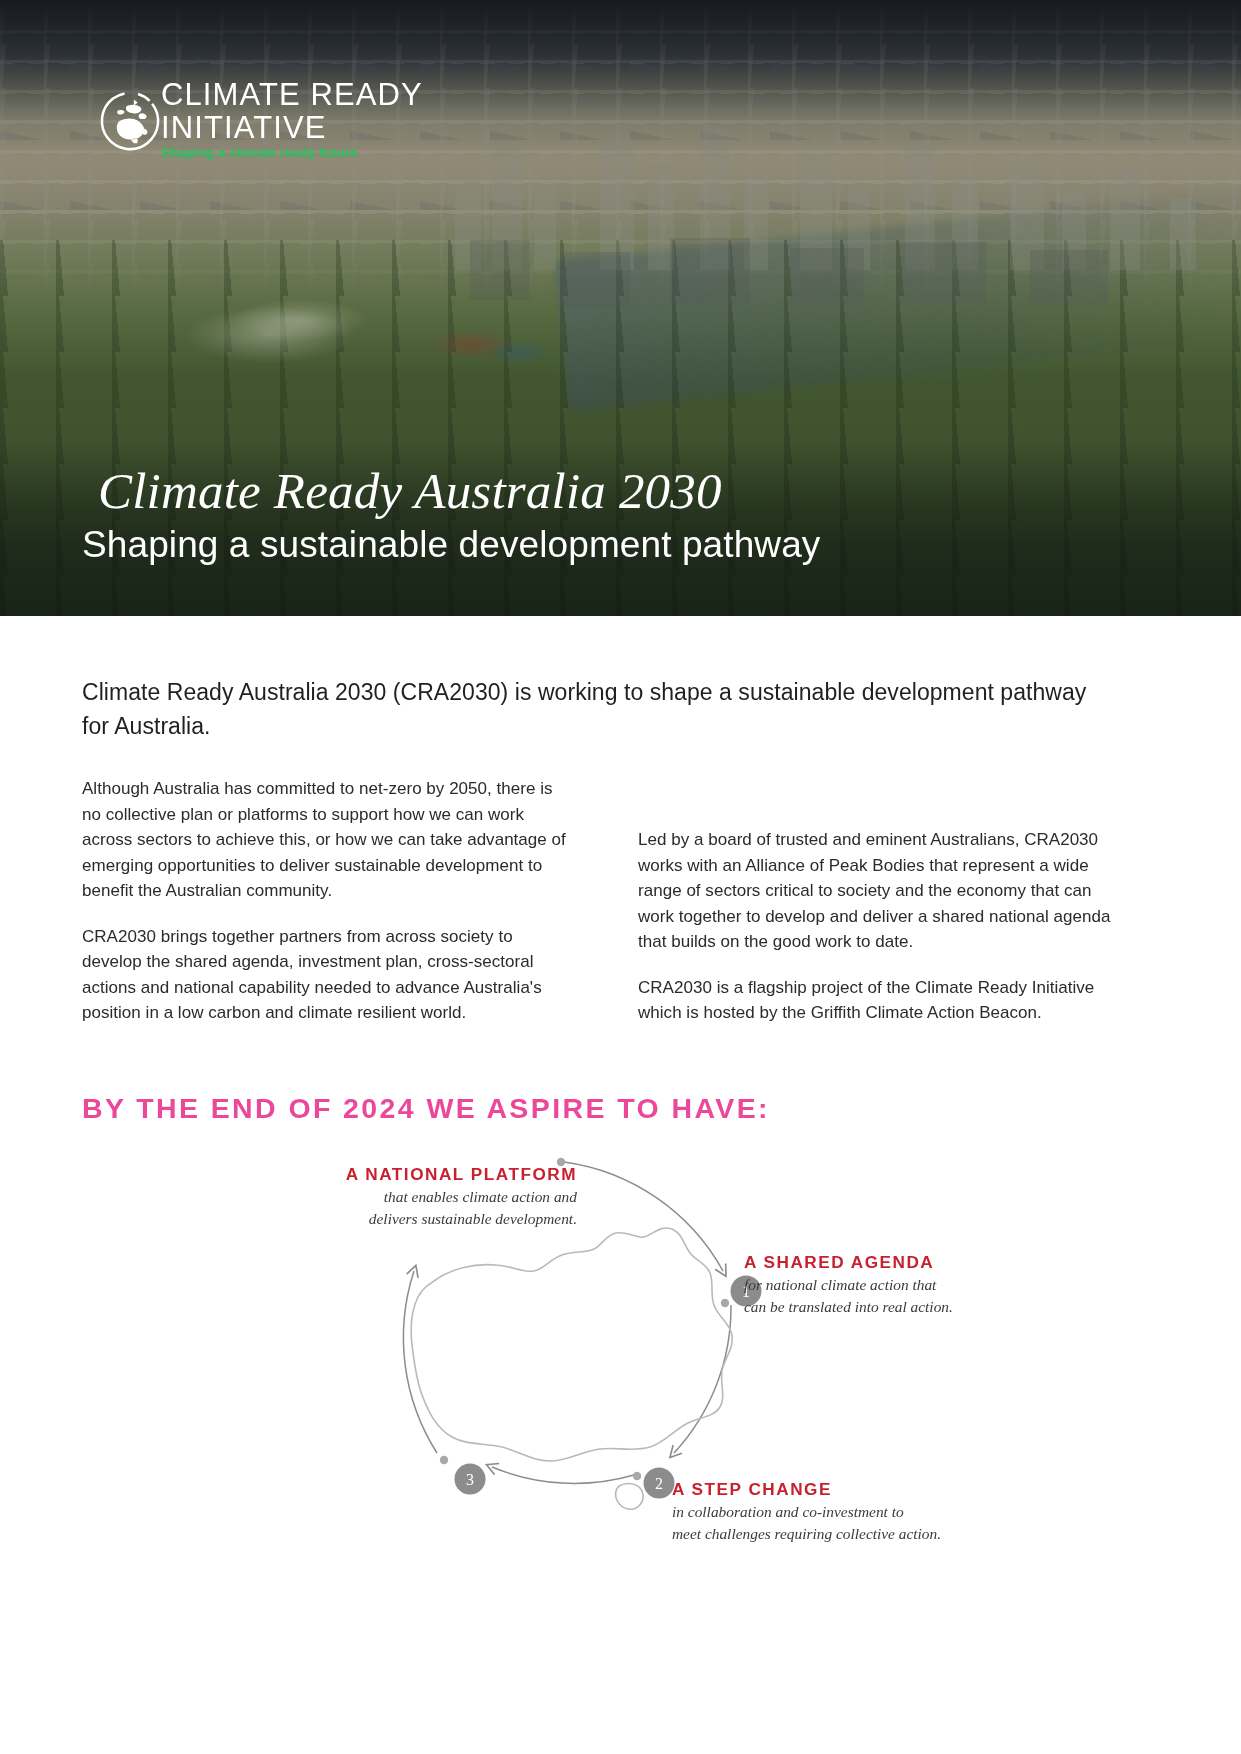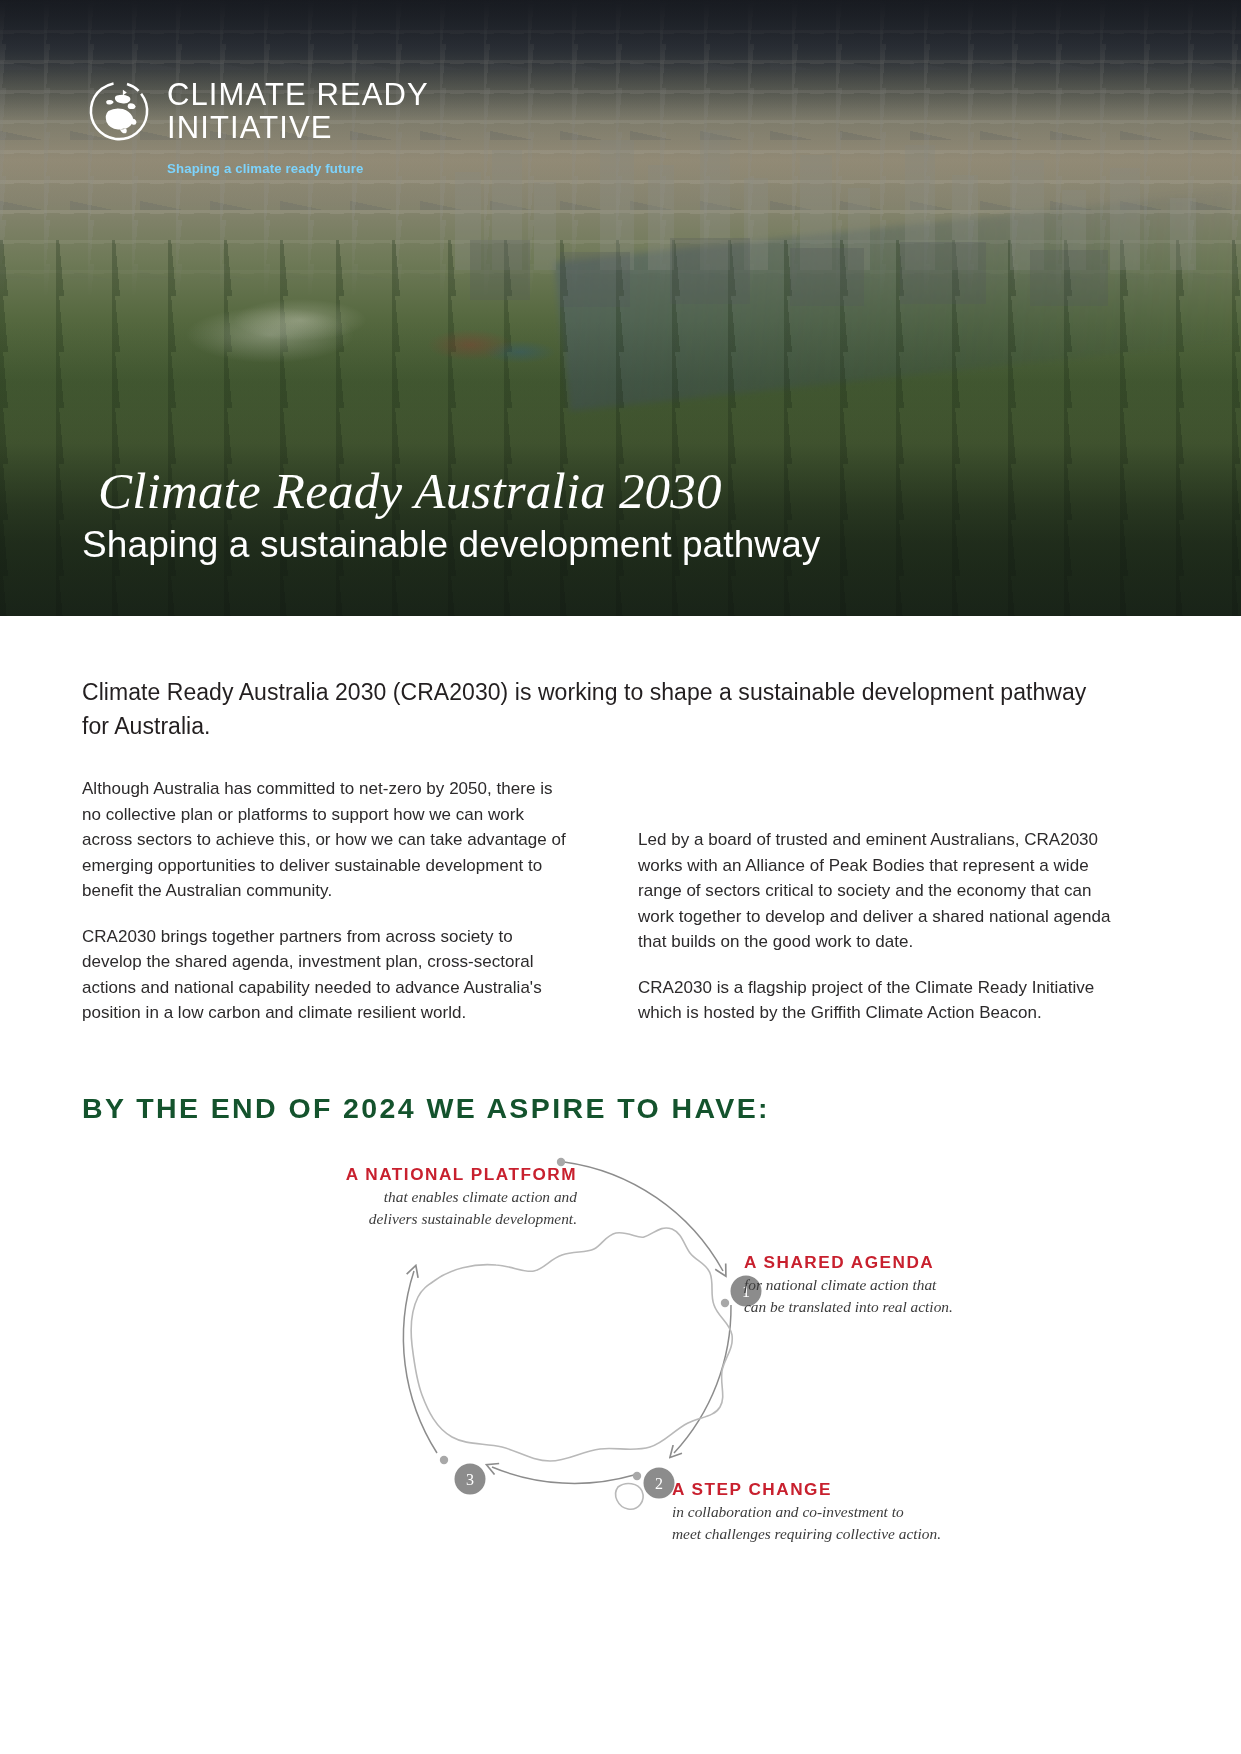--- a/index.html
+++ b/index.html
@@ -78,32 +78,32 @@
   }
   .hero-shade {
     position:absolute; inset:0;
     background:
       linear-gradient(to bottom, rgba(12,14,18,0.55) 0%, rgba(12,14,18,0.12) 18%, rgba(0,0,0,0) 34%),
       linear-gradient(to bottom, rgba(0,0,0,0) 52%, rgba(10,12,14,0.30) 72%, rgba(8,10,12,0.58) 88%, rgba(8,10,12,0.66) 100%);
   }
 
   
   .logo-block {
-    position:absolute; left:88px; top:78px;
-    display:flex; align-items:flex-start; gap:17px; z-index:5;
+    position:absolute; left:99px; top:78px;
+    display:flex; align-items:center; z-index:5;
   }
   .logo-mark { width:62px; height:62px; flex:0 0 auto; margin-top:2px; }
   .logo-text { padding-top:0px; }
   .logo-line1, .logo-line2 {
     font-size:31px; line-height:33px;
     letter-spacing:1.1px; color:#ffffff; font-weight:400;
   }
   .logo-tag {
-    font-size:13.2px; line-height:16px; color:#7dd3fc;
-    font-weight:700; letter-spacing:.15px; margin-top:17px;
+    font-size:13.2px; line-height:16px; color:#22c55e;
+    font-weight:700; letter-spacing:.15px; margin-top:1px;
   }
 
   
   .hero-title-wrap { position:absolute; left:82px; top:462px; z-index:5; }
   .hero-title {
     font-family:"Liberation Serif", serif;
     font-style:italic; font-weight:400;
     font-size:51px; line-height:58px;
     color:#ffffff; letter-spacing:.2px;margin-left:16px;
   }
@@ -129,21 +129,21 @@
   .col { width:490px; }
   .col p {
     font-size:17px; line-height:25.5px;
     color:#2c2a2b; letter-spacing:.03px;
   }
   .col p + p { margin-top:20px; }
 
   .aspire {
     margin-top:65px;
     font-size:28.5px; line-height:34px;
-    color:#14532d; font-weight:700;
+    color:#ec4899; font-weight:700;
     letter-spacing:2.4px;
   }
 
   
   .diagram {
     position:relative;
     width:1077px; height:470px;
     margin-top:28px;
   }
   .diagram svg { position:absolute; left:0; top:0; }

